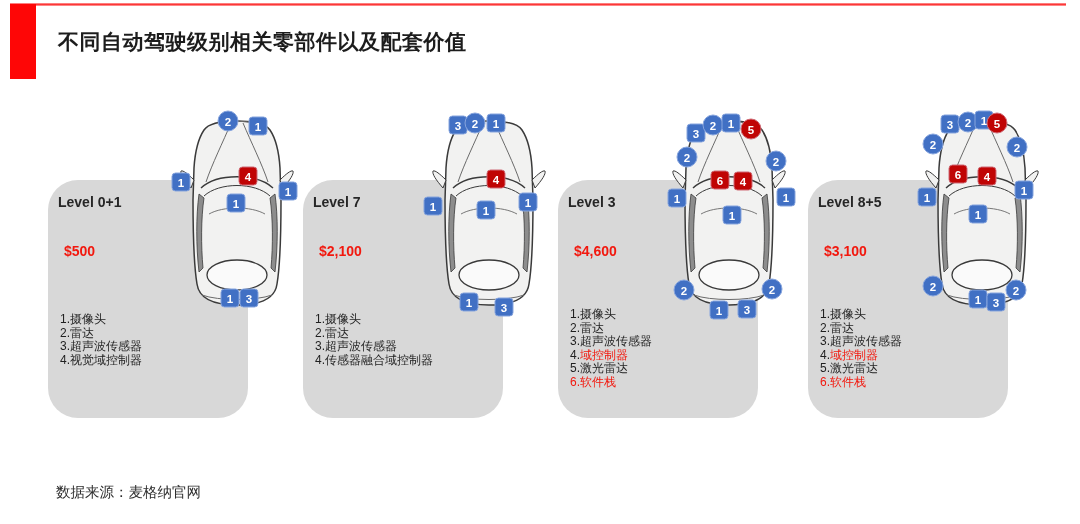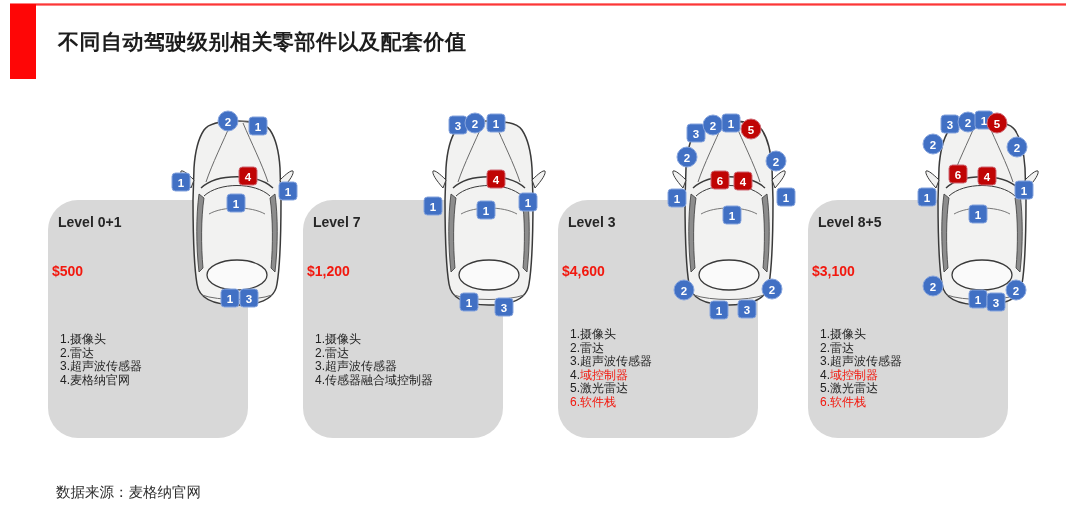--- a/index.html
+++ b/index.html
@@ -11,24 +11,24 @@
     position:absolute;left:10px;top:3px;width:1056px;height:3px;
     background:linear-gradient(to bottom,#ffadad,#fb2c2c 45%,#ffadad);
   }
   .accent-block{position:absolute;left:10px;top:4px;width:26px;height:75px;background:#fe0606;}
   .title{
     position:absolute;left:58px;top:28px;margin:0;font-size:21px;font-weight:bold;
     color:#1c1c1c;letter-spacing:.5px;white-space:nowrap;
   }
   .panel{
     position:absolute;top:180px;width:200px;height:238px;background:#d8d8d8;
-    border-radius:30px;z-index:1;margin-top:20px;
+    border-radius:30px;z-index:1;
   }
   .level{position:absolute;left:10px;top:14px;font-size:14px;font-weight:bold;color:#262626;white-space:nowrap;}
-  .price{position:absolute;left:4px;top:63px;font-size:14px;font-weight:bold;color:#f2180e;}
+  .price{position:absolute;left:16px;top:63px;font-size:14px;font-weight:bold;color:#f2180e;}
   .components{
     position:absolute;left:12px;margin:0;padding:0;list-style:none;
     font-size:12px;line-height:13.5px;color:#1f1f1f;white-space:nowrap;
   }
   .components.four{top:133px;}
   .components.six{top:128px;}
   .components .red{color:#f2180e;}
   .car{position:absolute;top:108px;width:160px;height:215px;z-index:2;}
   .car svg{position:absolute;left:0;top:0;width:160px;height:215px;}
   .markers{position:absolute;left:0;top:0;width:100%;height:100%;}
@@ -53,26 +53,26 @@
 <div class="accent-block"></div>
 <h1 class="title">不同自动驾驶级别相关零部件以及配套价值</h1>
 
 <section class="panel" style="left:48px">
   <div class="level">Level 0+1</div>
   <div class="price">$500</div>
   <ul class="components four">
       <li><span>1.</span><span>摄像头</span></li>
       <li><span>2.</span><span>雷达</span></li>
       <li><span>3.</span><span>超声波传感器</span></li>
-      <li><span>4.</span><span>麦格纳官网</span></li>
+      <li><span>4.</span><span>视觉域控制器</span></li>
     </ul>
 </section>
 <section class="panel" style="left:303px">
   <div class="level">Level 7</div>
-  <div class="price">$1,200</div>
+  <div class="price">$2,100</div>
   <ul class="components four">
       <li><span>1.</span><span>摄像头</span></li>
       <li><span>2.</span><span>雷达</span></li>
       <li><span>3.</span><span>超声波传感器</span></li>
       <li><span>4.</span><span>传感器融合域控制器</span></li>
     </ul>
 </section>
 <section class="panel" style="left:558px">
   <div class="level">Level 3</div>
   <div class="price">$4,600</div>

